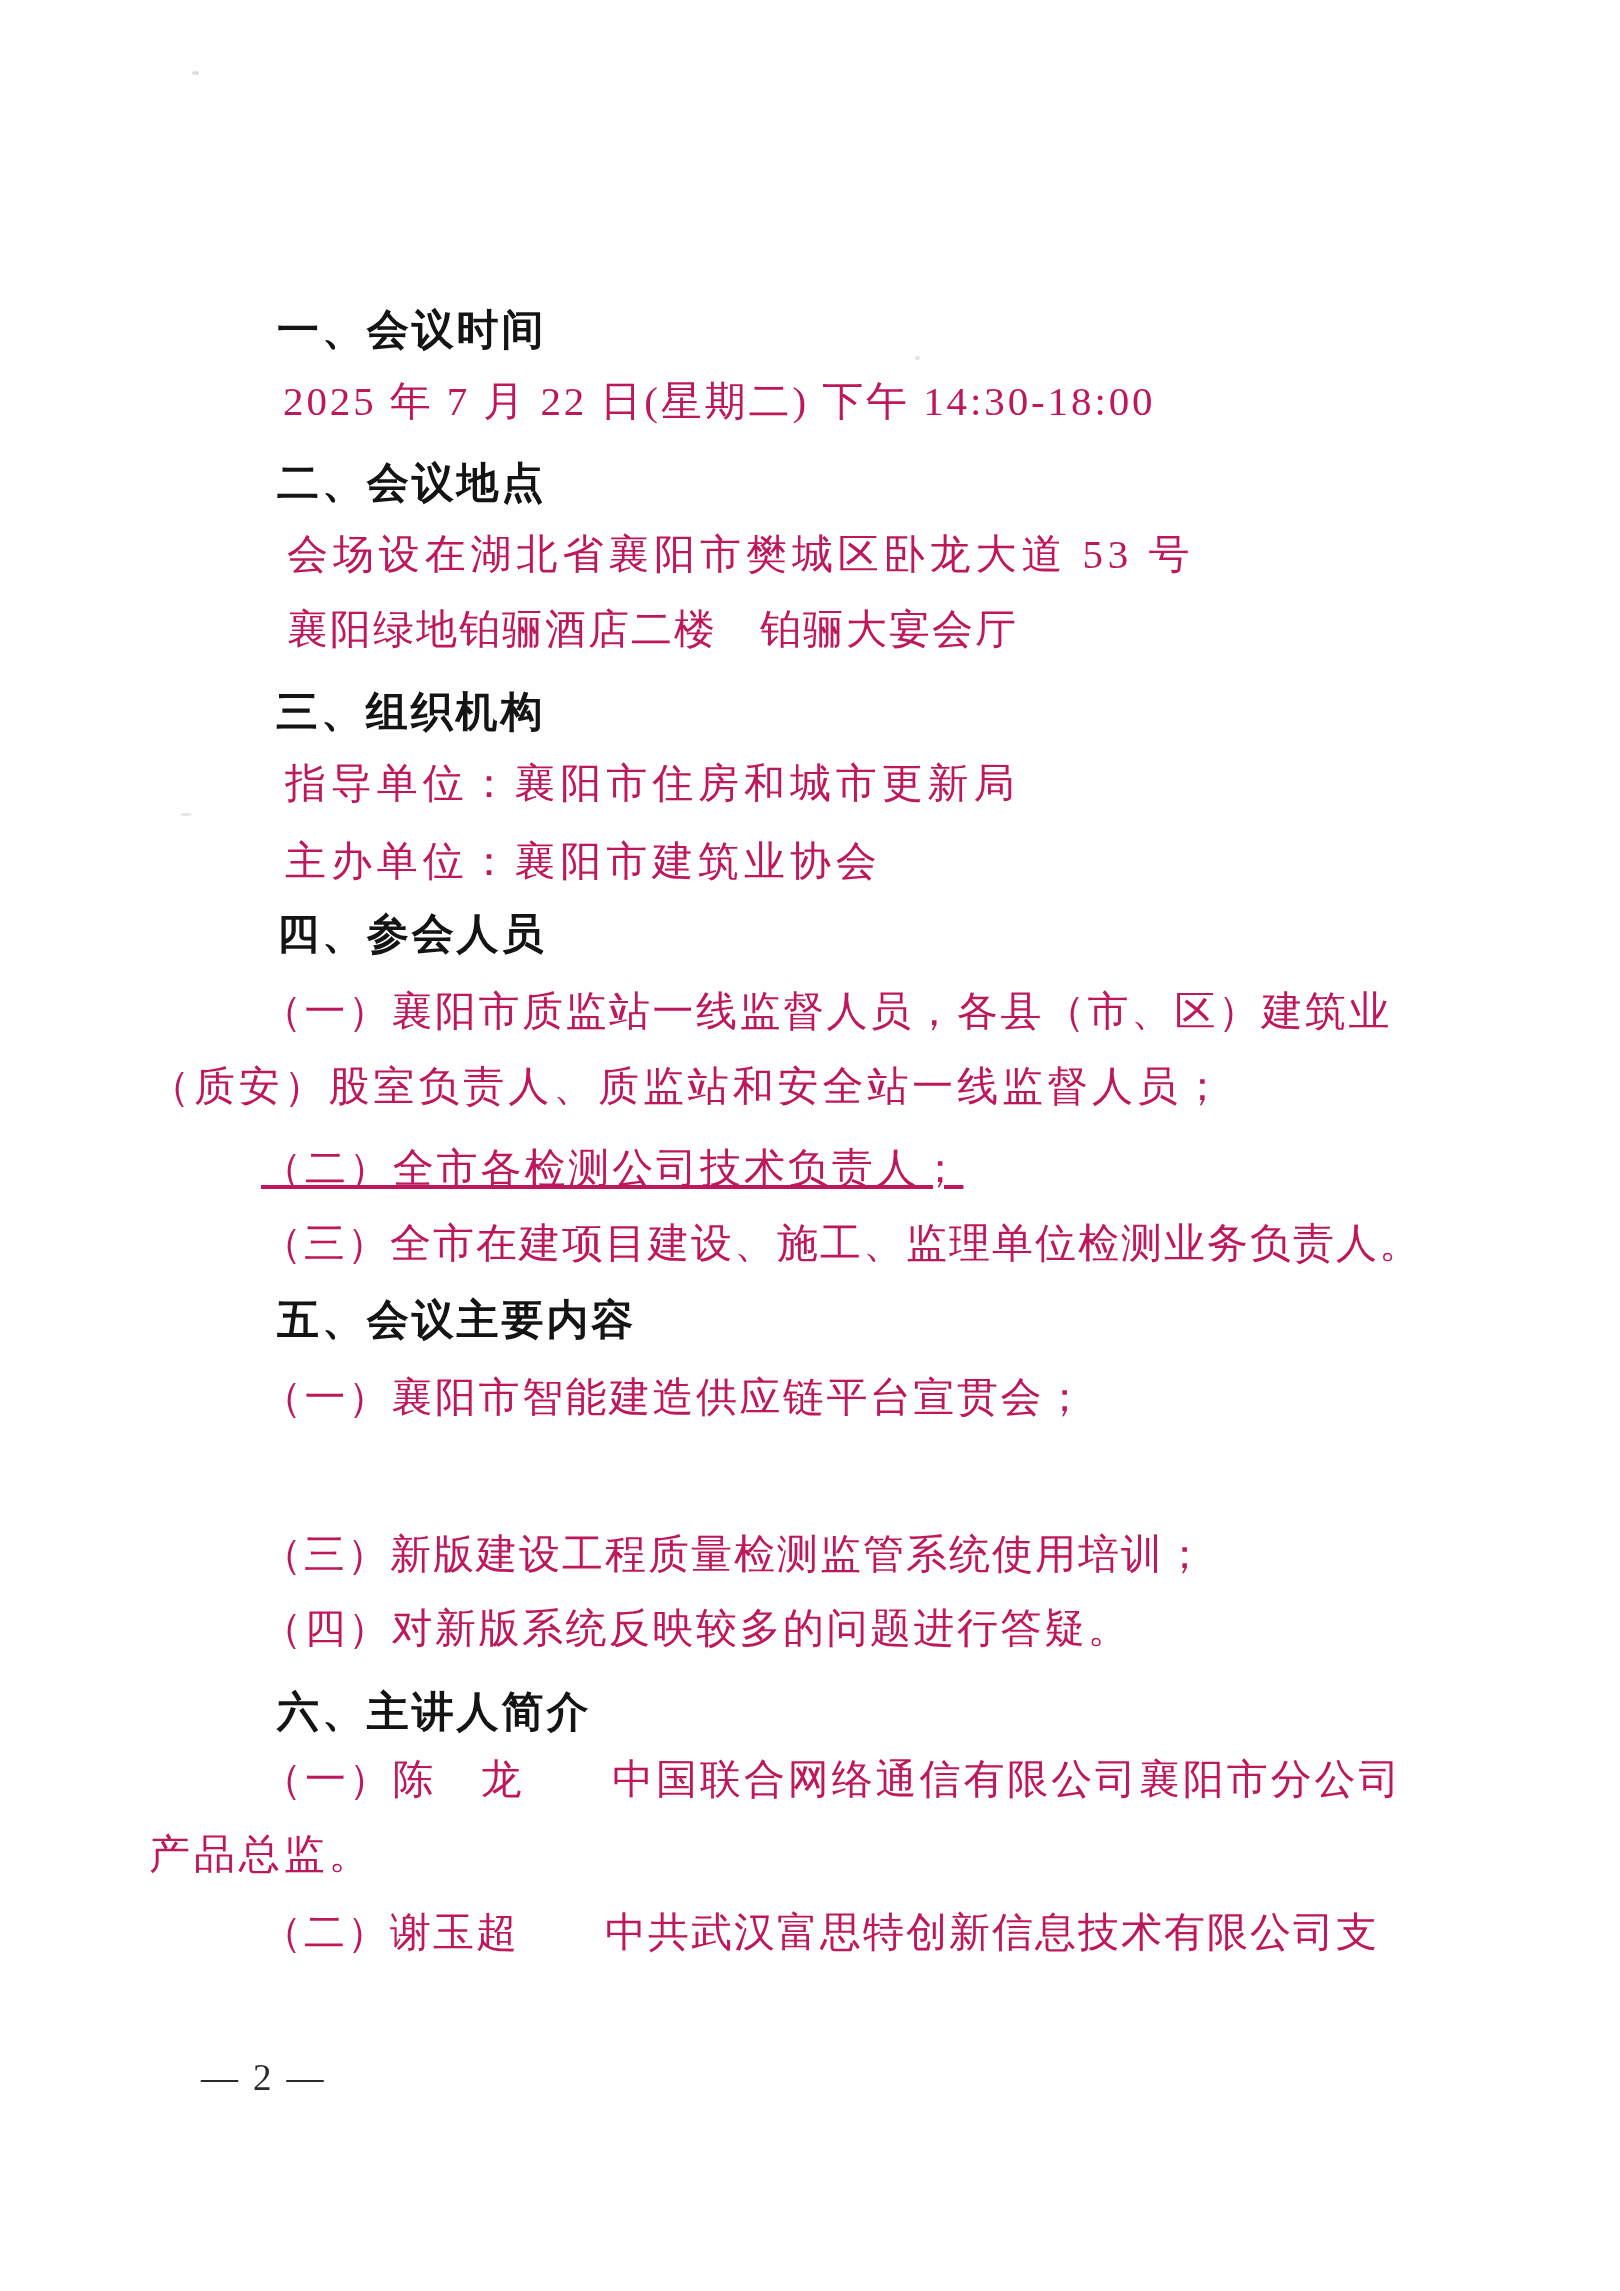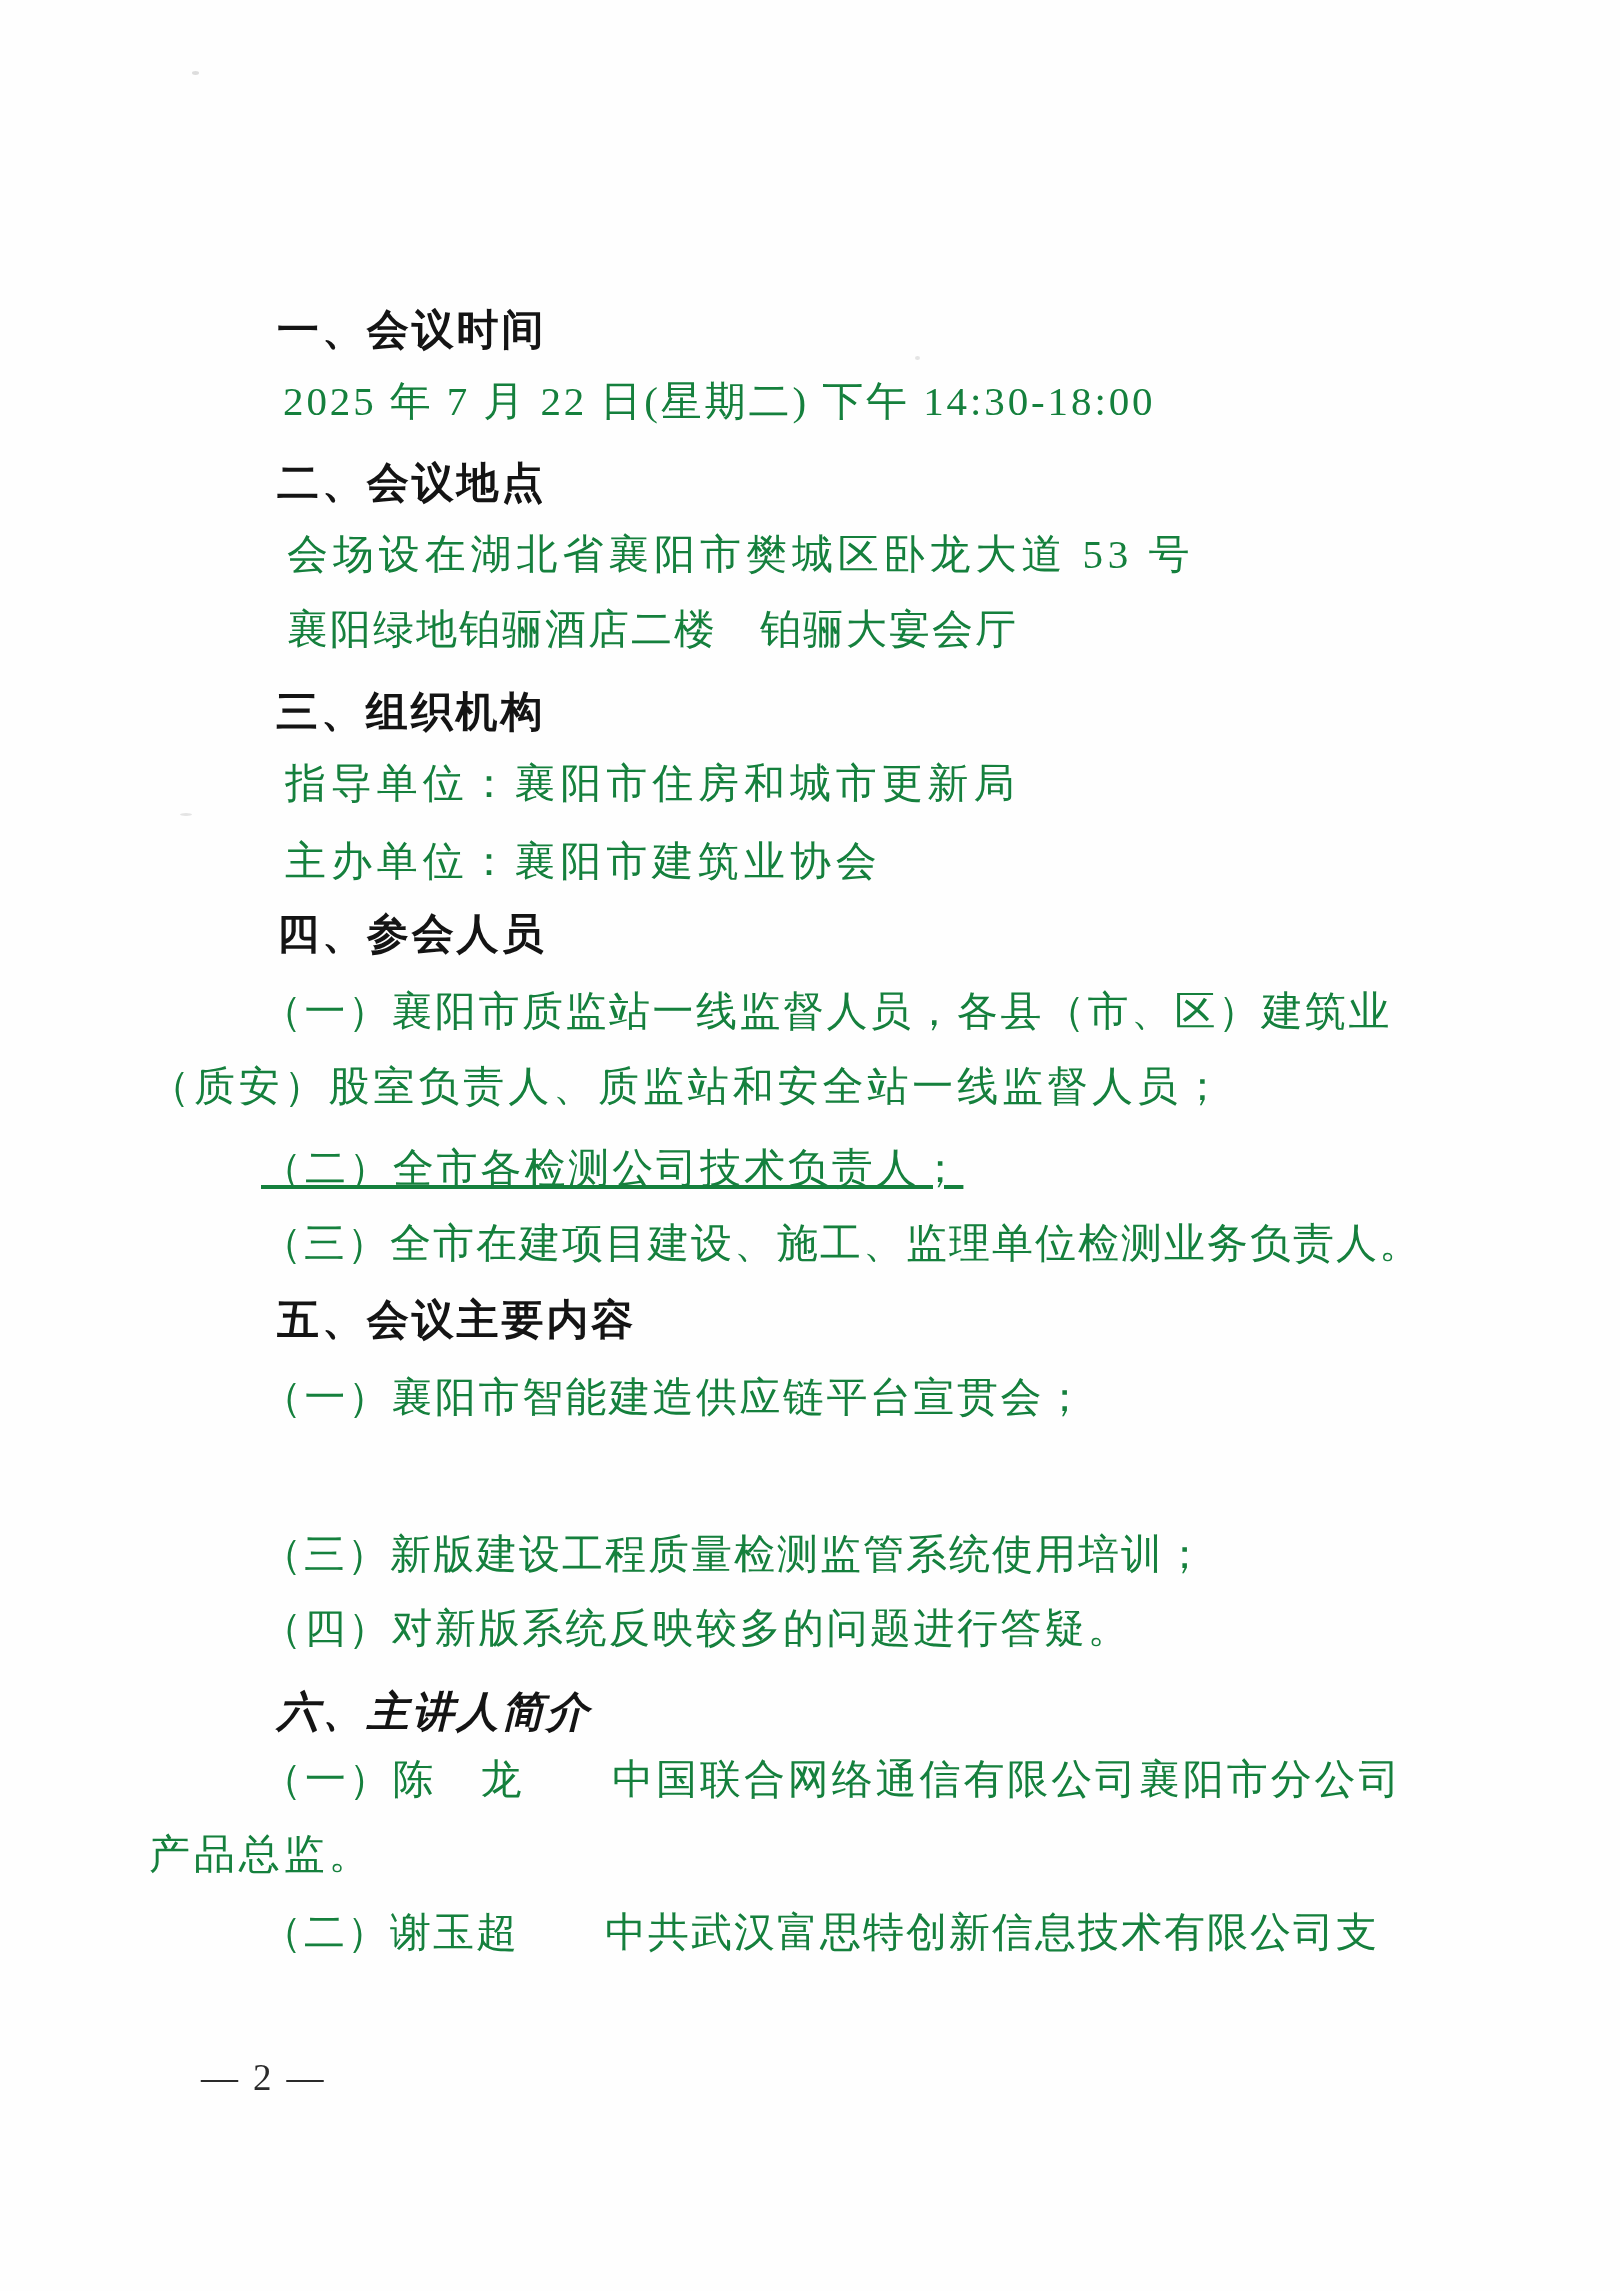--- a/index.html
+++ b/index.html
@@ -24,21 +24,21 @@
     line-height: 1.15;
     letter-spacing: 2.9px;
     color: #141414;
     white-space: pre;
   }
   .body-line {
     position: absolute;
     font-size: 41px;
     line-height: 1.15;
     white-space: pre;
-    color: #15803d;
+    color: #be185d;
   }
   .footer-line {
     position: absolute;
     font-size: 37px;
     letter-spacing: 2.9px;
     color: #2a2a2a;
     white-space: pre;
   }
   .speck {
     position: absolute;
@@ -70,21 +70,21 @@
   <div class="body-line" style="left:261px;top:988px;letter-spacing:2.5px;">（一）襄阳市质监站一线监督人员，各县（市、区）建筑业</div>
   <div class="body-line" style="left:149px;top:1063px;letter-spacing:3.9px;">（质安）股室负责人、质监站和安全站一线监督人员；</div>
   <div class="body-line" style="left:261px;top:1145px;letter-spacing:2.9px;text-decoration:underline;">（二）全市各检测公司技术负责人；</div>
   <div class="body-line" style="left:261px;top:1220px;letter-spacing:2px;">（三）全市在建项目建设、施工、监理单位检测业务负责人。</div>
 
   <div class="heading" style="left:277px;top:1296px;">五、会议主要内容</div>
   <div class="body-line" style="left:261px;top:1374px;letter-spacing:2.5px;">（一）襄阳市智能建造供应链平台宣贯会；</div>
   <div class="body-line" style="left:261px;top:1531px;letter-spacing:2px;">（三）新版建设工程质量检测监管系统使用培训；</div>
   <div class="body-line" style="left:261px;top:1605px;letter-spacing:2.5px;">（四）对新版系统反映较多的问题进行答疑。</div>
 
-  <div class="heading" style="left:277px;top:1688px;font-style:italic;">六、主讲人简介</div>
+  <div class="heading" style="left:277px;top:1688px;">六、主讲人简介</div>
   <div class="body-line" style="left:261px;top:1756px;letter-spacing:2.9px;">（一）陈　龙　　中国联合网络通信有限公司襄阳市分公司</div>
   <div class="body-line" style="left:149px;top:1831px;letter-spacing:3.9px;">产品总监。</div>
   <div class="body-line" style="left:261px;top:1909px;letter-spacing:2px;">（二）谢玉超　　中共武汉富思特创新信息技术有限公司支</div>
 
   <div class="footer-line" style="left:201px;top:2056px;">— 2 —</div>
 
 </div>
 
 
 </body></html>

